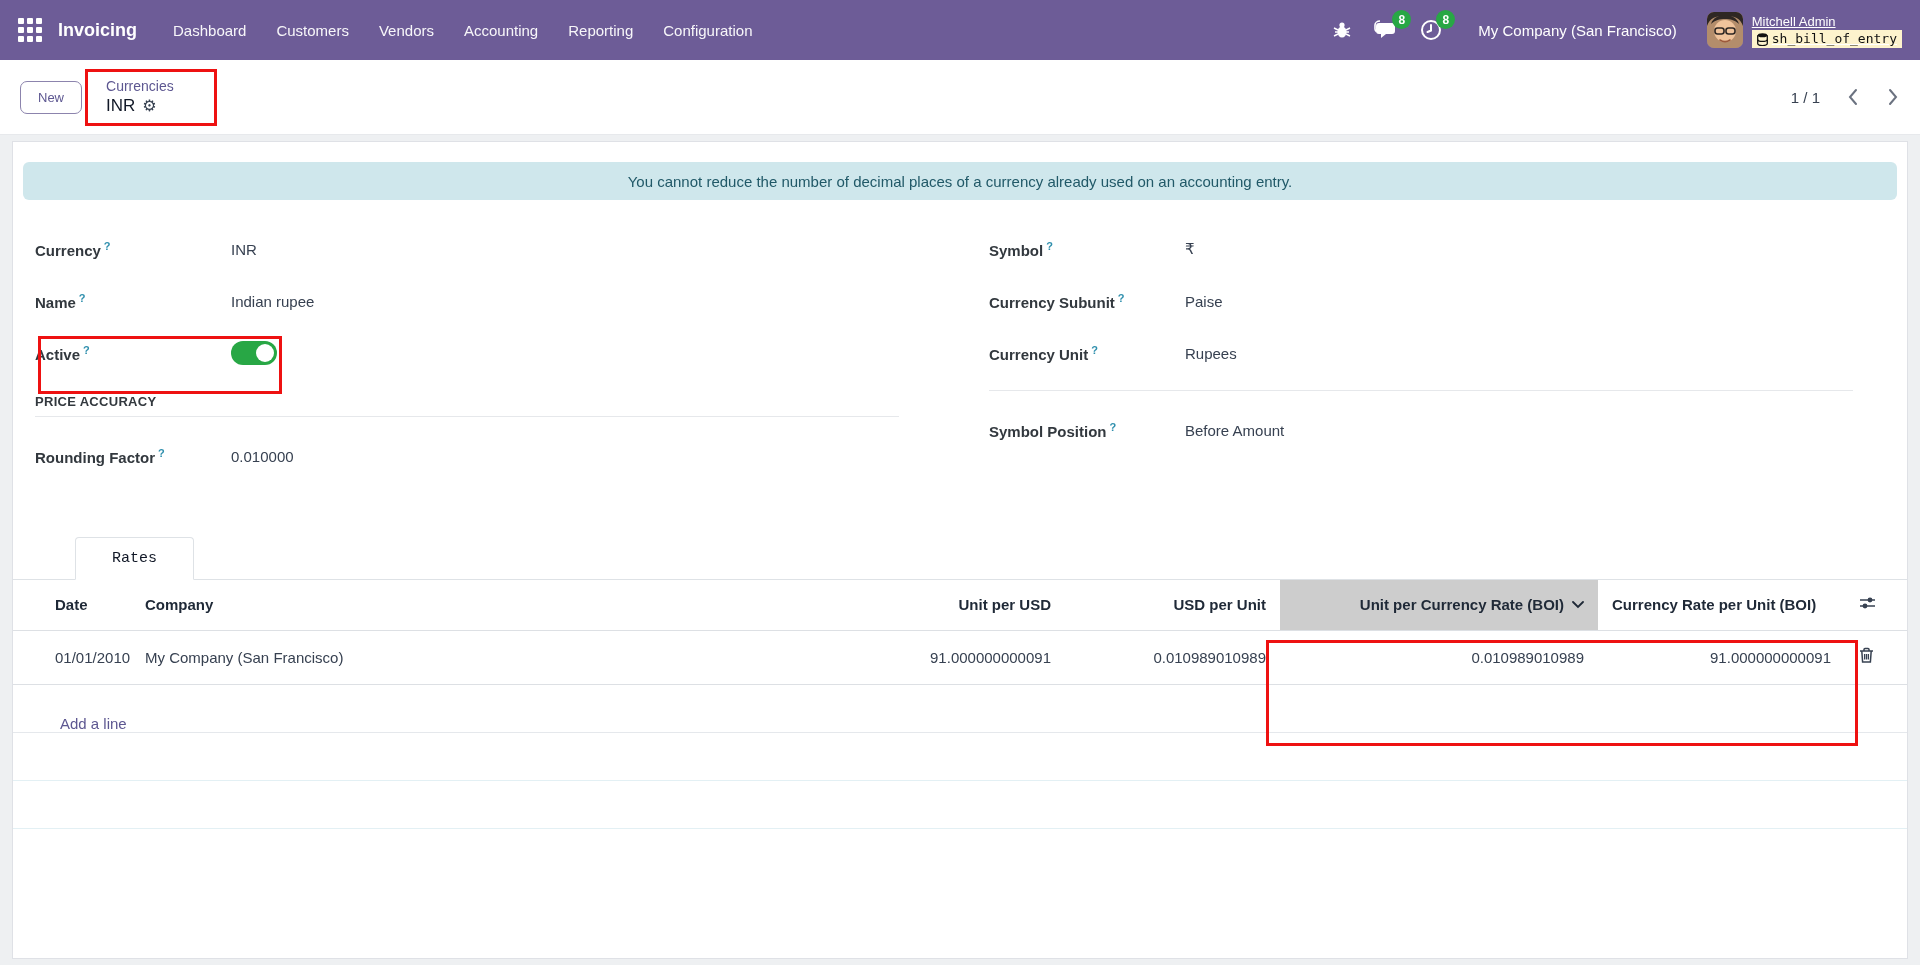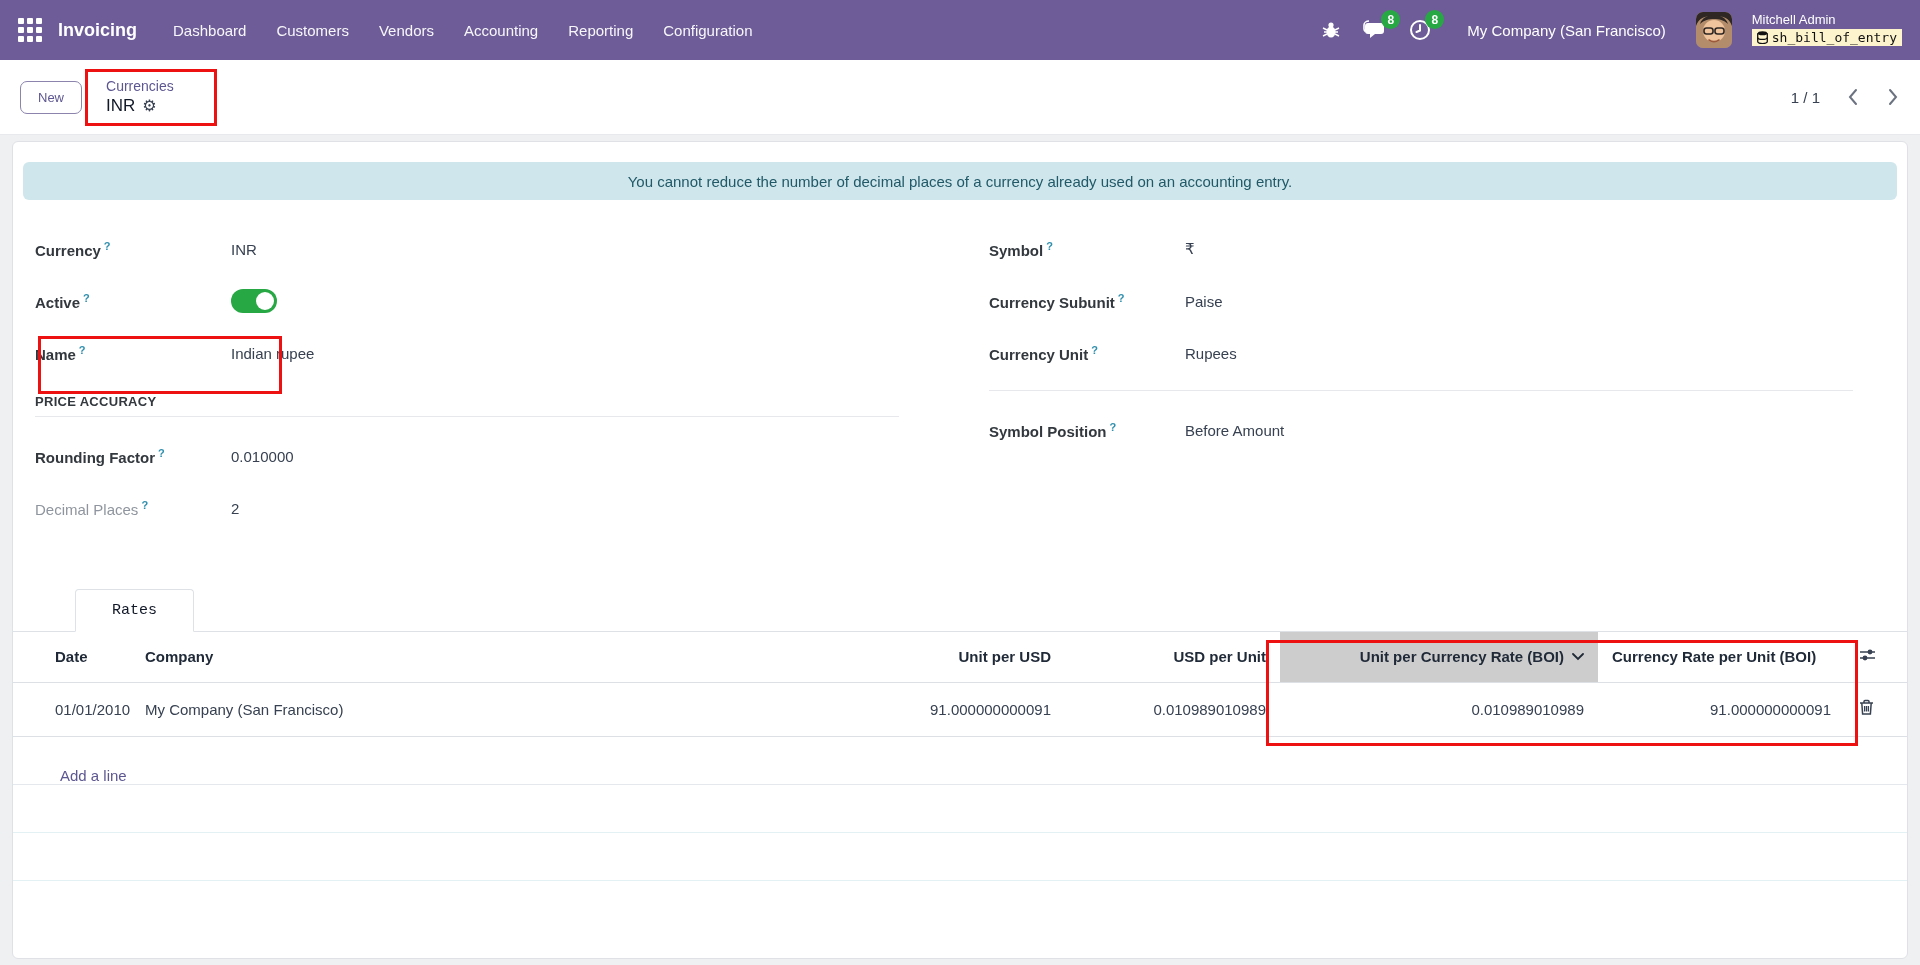--- a/index.html
+++ b/index.html
@@ -13,21 +13,21 @@
     gap:3px; margin-right:16px; cursor:pointer; }
   .apps-grid i { background:#fff; border-radius:1px; }
   .app-name { font-size:18px; font-weight:bold; margin-right:36px; }
   .menu-item { font-size:15px; margin-right:30px; opacity:.95; cursor:pointer; }
   .topbar-right { margin-left:auto; display:flex; align-items:center; gap:22px; }
   .sysicon { position:relative; display:flex; align-items:center; cursor:pointer; }
   .badge { position:absolute; top:-9px; right:-13px; background:#28a745; color:#fff;
     min-width:19px; height:19px; border-radius:10px; font-size:12px; font-weight:bold;
     display:flex; align-items:center; justify-content:center; padding:0 4px; }
   .company-name { font-size:15px; margin:0 8px 0 14px; cursor:pointer; }
-  .user-block { display:flex; align-items:flex-start; gap:20px; cursor:pointer; }
+  .user-block { display:flex; align-items:flex-end; gap:9px; cursor:pointer;text-decoration:underline; }
   .avatar { width:36px; height:36px; border-radius:7px; overflow:hidden; background:#8a7ab0; }
   .user-texts { display:flex; flex-direction:column; line-height:1.2; }
   .user-name { font-size:13px; color:#fff; }
   .db-chip { display:flex; align-items:center; gap:4px; background:#fdf3cd; color:#111;
     font-family:"DejaVu Sans Mono","Liberation Mono",monospace; font-size:13px;
     padding:1px 5px; margin-top:1px; }
 
   
   .control-panel { height:75px; background:#fff; display:flex; align-items:center;
     padding:0 20px; border-bottom:1px solid #e7e9ec; }
@@ -37,21 +37,21 @@
   .breadcrumb-block { margin-left:24px; line-height:1.25; }
   .breadcrumb-parent { font-size:14px; color:#5d5791; cursor:pointer; }
   .breadcrumb-current { font-size:17px; color:#111827; display:flex; align-items:center; gap:7px; }
   .gear { font-size:16px; color:#374151; cursor:pointer; }
   .pager { margin-left:auto; display:flex; align-items:center; gap:26px; }
   .pager-value { font-size:15px; color:#374151; }
   .pager-arrow { cursor:pointer; display:flex; }
 
   
   .sheet-wrap { padding:6px 12px 0; }
-  .sheet { background:#fff; border:1px solid #dfe1e6; border-radius:6px; height:818px;
+  .sheet { background:#fff; border:1px solid #dfe1e6; border-radius:0; height:818px;
     overflow:hidden; }
   .alert-banner { margin:20px 10px 0; background:#cfe7ec; color:#215968; border-radius:6px;
     height:38px; display:flex; align-items:center; justify-content:center; font-size:15px; }
 
   .form-grid { display:grid; grid-template-columns:1fr 1fr; column-gap:90px;
     padding:34px 54px 0 22px; }
   .o-row { min-height:30px; margin-bottom:22px; display:flex; align-items:center; }
   .o-label { width:196px; font-size:15px; font-weight:bold; color:#32383e; flex:none; }
   .o-label.muted { color:#8f959e; font-weight:normal; }
   .help { color:#2f8fad; font-size:11px; vertical-align:super; margin-left:3px; font-weight:bold; }
@@ -208,47 +208,41 @@
 
       <div>
         <div class="o-row">
           <span class="o-label">
             <span>Currency</span><span class="help">?</span>
           </span>
           <span class="o-value">INR</span>
         </div>
         <div class="o-row">
           <span class="o-label">
+            <span>Name</span><span class="help">?</span>
+          </span>
+          <span class="o-value">Indian rupee</span>
+        </div>
+        <div class="o-row">
+          <span class="o-label">
             <span>Active</span><span class="help">?</span>
           </span>
           <span class="toggle">
               <span class="knob"></span>
             </span>
-        </div>
-        <div class="o-row">
-          <span class="o-label">
-            <span>Name</span><span class="help">?</span>
-          </span>
-          <span class="o-value">Indian rupee</span>
         </div>
 
         <div class="section-title">PRICE ACCURACY</div>
         <hr class="section-rule">
         <div class="rows-after-rule">
           <div class="o-row">
             <span class="o-label">
               <span>Rounding Factor</span><span class="help">?</span>
             </span>
             <span class="o-value">0.010000</span>
-          </div>
-          <div class="o-row">
-            <span class="o-label muted">
-              <span>Decimal Places</span><span class="help">?</span>
-            </span>
-            <span class="o-value">2</span>
           </div>
         </div>
       </div>
 
       <div>
         <div class="o-row">
           <span class="o-label">
             <span>Symbol</span><span class="help">?</span>
           </span>
           <span class="o-value">₹</span>

